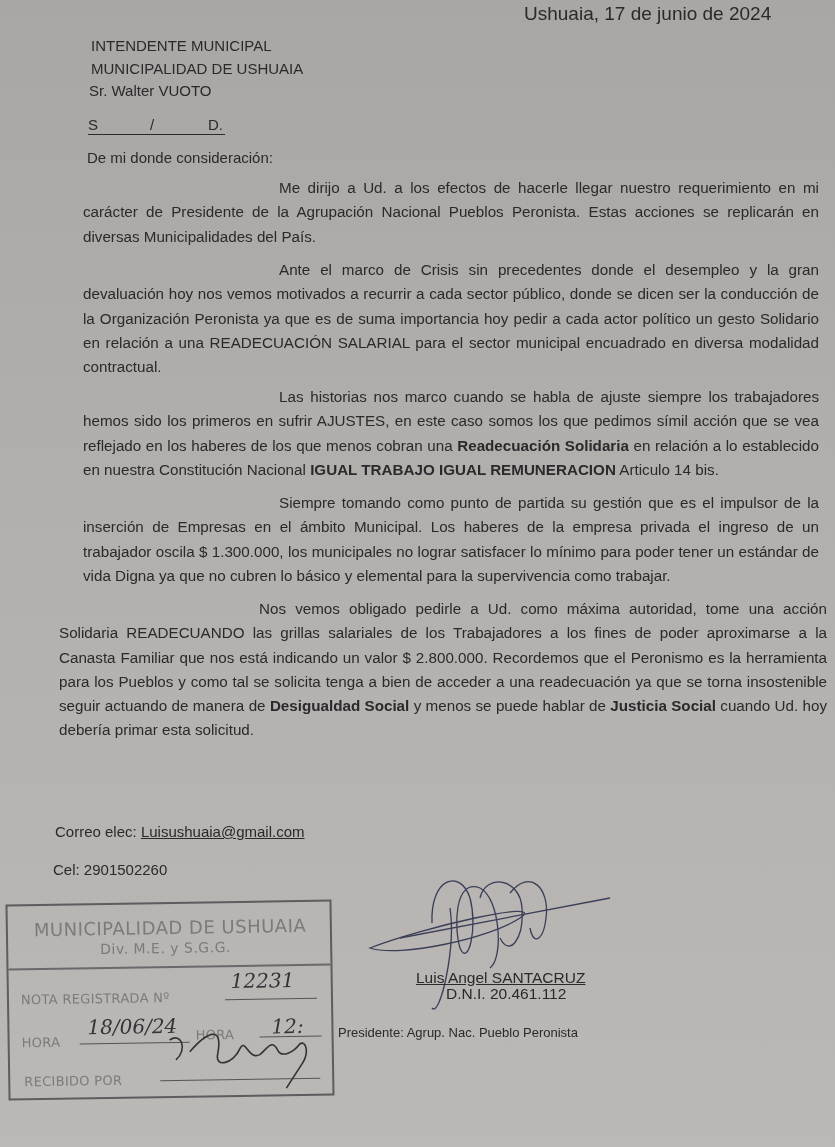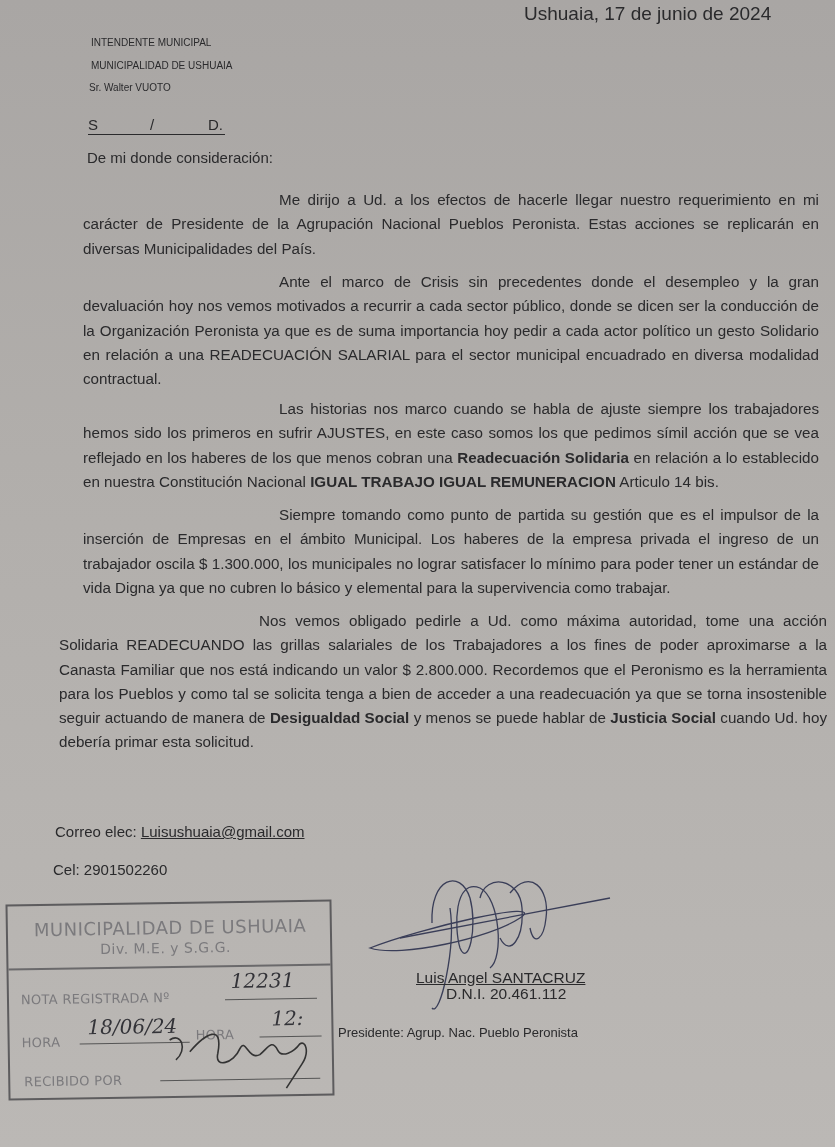--- a/index.html
+++ b/index.html
@@ -6,25 +6,25 @@
     body {
       width: 835px; height: 1147px; overflow: hidden;
       background: linear-gradient(180deg, #a9a6a4 0%, #b1aeab 40%, #b7b4b1 75%, #bbb8b5 100%);
       font-family: "Liberation Sans Narrow", "Liberation Sans", sans-serif;
       color: #2a2a2c;
       position: relative;
     }
     .page { position: absolute; inset: 0; }
     .abs { position: absolute; white-space: nowrap; }
     .date { left: 524px; top: 3px; font-size: 19px; }
-    .addr { left: 91px; font-size: 10px; }
+    .addr { left: 91px; font-size: 15px; }
     .sd { left: 88px; top: 116px; width: 137px; height: 18px; border-bottom: 1.5px solid #2a2a2c; font-size: 15px; }
     .sd span { position: absolute; top: 0; }
     .greet { left: 87px; top: 149px; font-size: 15px; }
-    .para { position: absolute; left: 83px; width: 736px; font-size: 15.2px; line-height: 24.3px; text-align: justify; text-align-last: left; margin-top: 12px; }
+    .para { position: absolute; left: 83px; width: 736px; font-size: 15.2px; line-height: 24.3px; text-align: justify; text-align-last: left; }
     .para .indent { display: inline-block; width: 196px; }
     .para b { font-weight: bold; }
     .contact { left: 55px; font-size: 15px; }
     .email { text-decoration: underline; }
     .stamp {
       position: absolute; left: 7px; top: 902px; width: 322px; height: 192px;
       border: 2px solid #5d5c5e; transform: rotate(-0.9deg);
       color: #7b7a7d; font-family: "DejaVu Sans", sans-serif;
     }
     .stamp .t1 { position: absolute; left: 26px; top: 13px; font-size: 18px; letter-spacing: 0.5px; }
@@ -79,21 +79,21 @@
     <div class="t1">MUNICIPALIDAD DE USHUAIA</div>
     <div class="t2">Div. M.E. y S.G.G.</div>
     <div class="sep"></div>
     <div class="lbl" style="left:12px;top:86px">NOTA REGISTRADA Nº</div>
     <div class="hw" style="left:222px;top:66px">12231</div>
     <div class="uline" style="left:216px;top:96px;width:92px"></div>
     <div class="lbl" style="left:12px;top:129px">HORA</div>
     <div class="hw" style="left:78px;top:110px">18/06/24</div>
     <div class="uline" style="left:70px;top:138px;width:110px"></div>
     <div class="lbl" style="left:186px;top:124px">HORA</div>
-    <div class="hw" style="left:262px;top:104px">12:</div>
+    <div class="hw" style="left:262px;top:112px">12:</div>
     <div class="uline" style="left:250px;top:134px;width:62px"></div>
     <div class="lbl" style="left:14px;top:168px">RECIBIDO POR</div>
     <div class="uline" style="left:150px;top:176px;width:160px"></div>
     <svg width="322" height="192" style="left:0;top:0">
       <path d="M180 148 C 196 130, 214 120, 208 150 C 204 166, 224 160, 230 146 C 236 134, 238 158, 250 152 C 258 146, 262 136, 268 148 C 272 156, 284 150, 290 142 C 296 138, 300 150, 292 162 L 276 186" fill="none" stroke="#333" stroke-width="1.6"></path>
       <path d="M160 136 C 172 128, 178 146, 166 156" fill="none" stroke="#333" stroke-width="1.6"></path>
     </svg>
   </div>
 
   <svg width="300" height="120" style="left:360px;top:868px">

